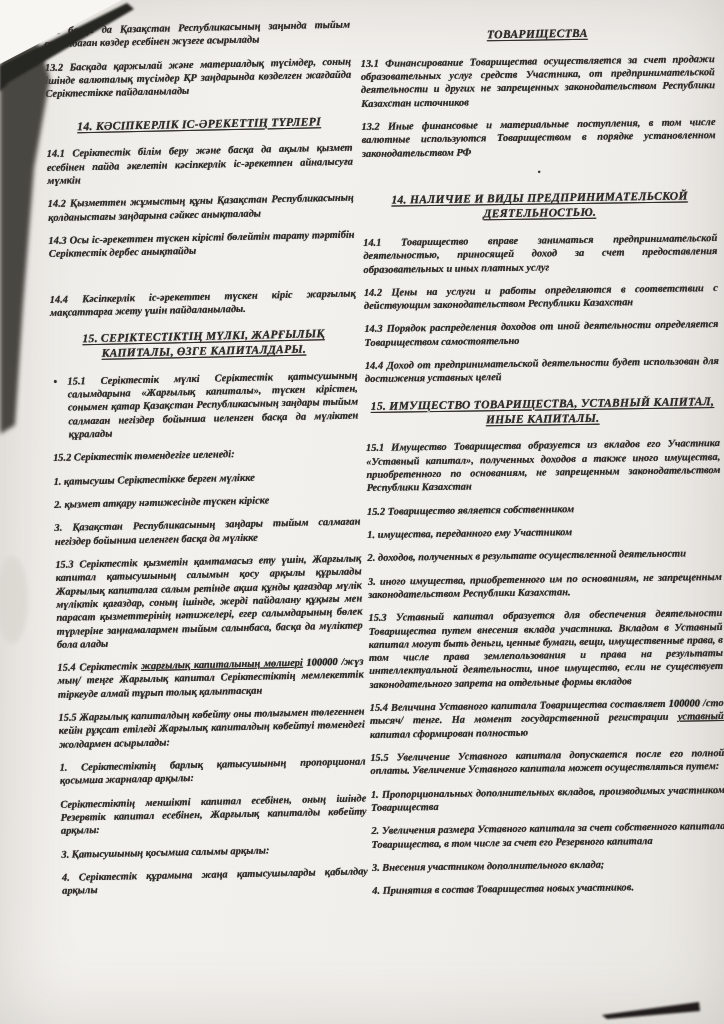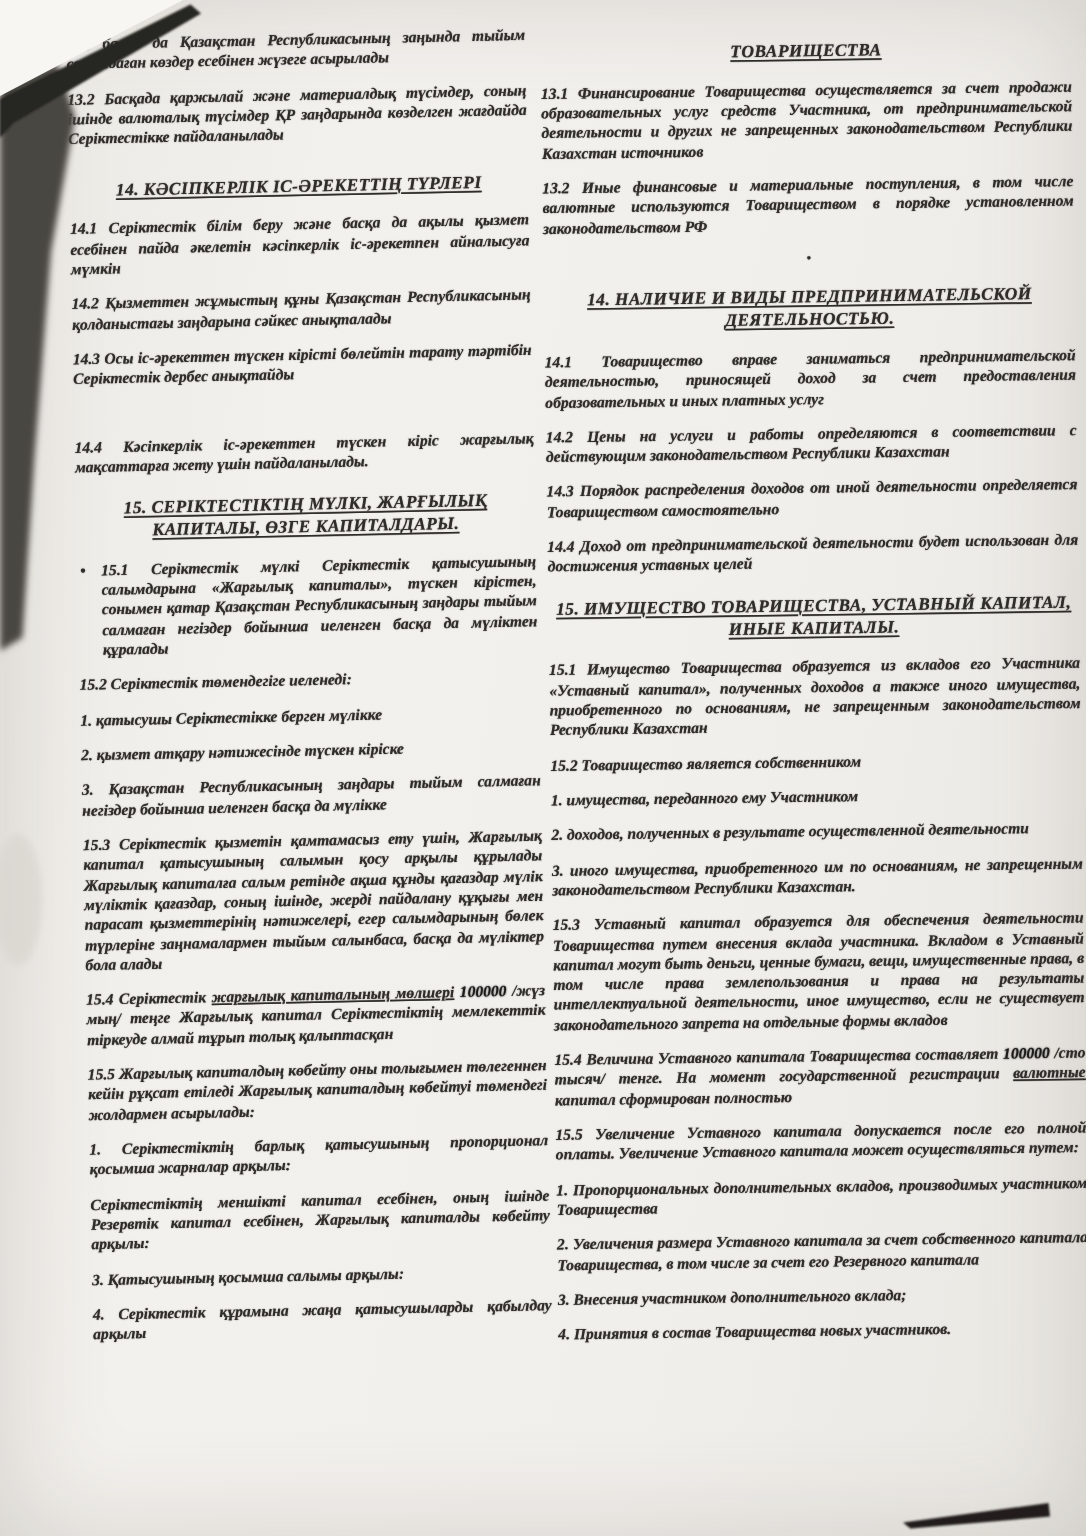--- a/index.html
+++ b/index.html
@@ -65,21 +65,21 @@
       <div class="item para"><span>14.2 Цены на услуги и работы определяются в соответствии с действующим законодательством Республики Казахстан</span></div>
       <div class="item para"><span>14.3 Порядок распределения доходов от иной деятельности определяется Товариществом самостоятельно</span></div>
       <div class="item para"><span>14.4 Доход от предпринимательской деятельности будет использован для достижения уставных целей</span></div>
       <div class="item heading"><span>15. ИМУЩЕСТВО ТОВАРИЩЕСТВА, УСТАВНЫЙ КАПИТАЛ, ИНЫЕ КАПИТАЛЫ.</span></div>
       <div class="item para"><span>15.1 Имущество Товарищества образуется из вкладов его Участника «Уставный капитал», полученных доходов а также иного имущества, приобретенного по основаниям, не запрещенным законодательством Республики Казахстан</span></div>
       <div class="item para"><span>15.2 Товарищество является собственником</span></div>
       <div class="item para"><span>1. имущества, переданного ему Участником</span></div>
       <div class="item para"><span>2. доходов, полученных в результате осуществленной деятельности</span></div>
       <div class="item para"><span>3. иного имущества, приобретенного им по основаниям, не запрещенным законодательством Республики Казахстан.</span></div>
       <div class="item para"><span>15.3 Уставный капитал образуется для обеспечения деятельности Товарищества путем внесения вклада участника. Вкладом в Уставный капитал могут быть деньги, ценные бумаги, вещи, имущественные права, в том числе права землепользования и права на результаты интеллектуальной деятельности, иное имущество, если не существует законодательного запрета на отдельные формы вкладов</span></div>
-      <div class="item para"><span>15.4 Величина Уставного капитала Товарищества составляет </span><span class="b">100000</span><span> /сто тысяч/ тенге. На момент государственной регистрации </span><span class="u">валютные</span><span> капитал сформирован полностью</span></div>
+      <div class="item para"><span>15.4 Величина Уставного капитала Товарищества составляет </span><span class="b">100000</span><span> /сто тысяч/ тенге. На момент государственной регистрации </span><span class="u">уставный</span><span> капитал сформирован полностью</span></div>
       <div class="item para"><span>15.5 Увеличение Уставного капитала допускается после его полной оплаты. Увеличение Уставного капитала может осуществляться путем:</span></div>
       <div class="item para"><span>1. Пропорциональных дополнительных вкладов, производимых участником Товарищества</span></div>
       <div class="item para"><span>2. Увеличения размера Уставного капитала за счет собственного капитала Товарищества, в том числе за счет его Резервного капитала</span></div>
       <div class="item para"><span>3. Внесения участником дополнительного вклада;</span></div>
       <div class="item para"><span>4. Принятия в состав Товарищества новых участников.</span></div>
     </div>
 
   <svg class="artifacts" width="724" height="1024" viewBox="0 0 724 1024">
     <defs>
       <filter id="soft">

